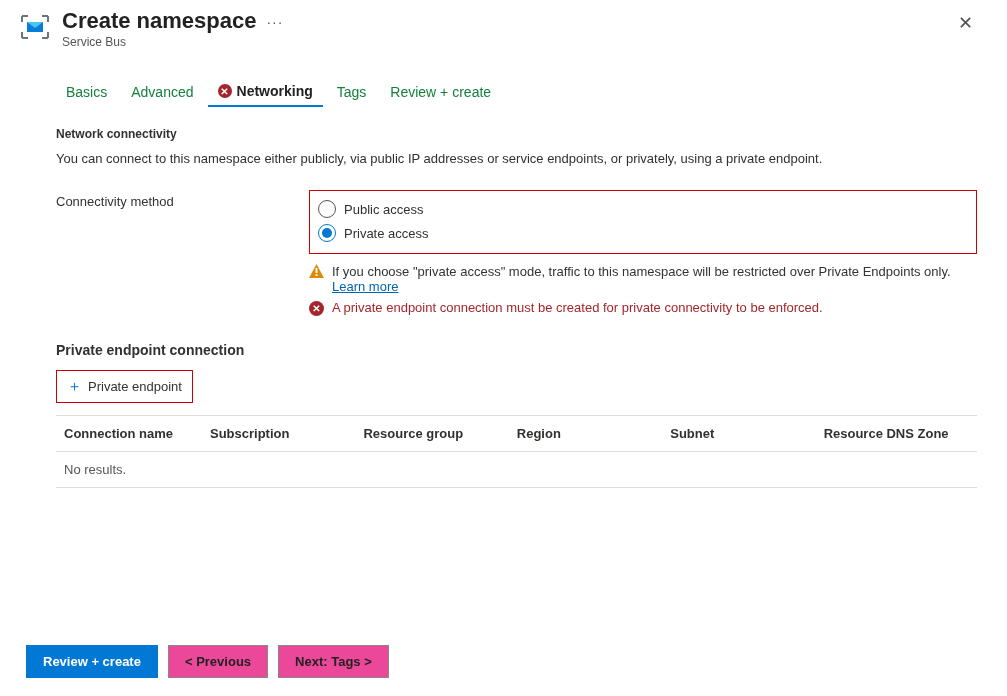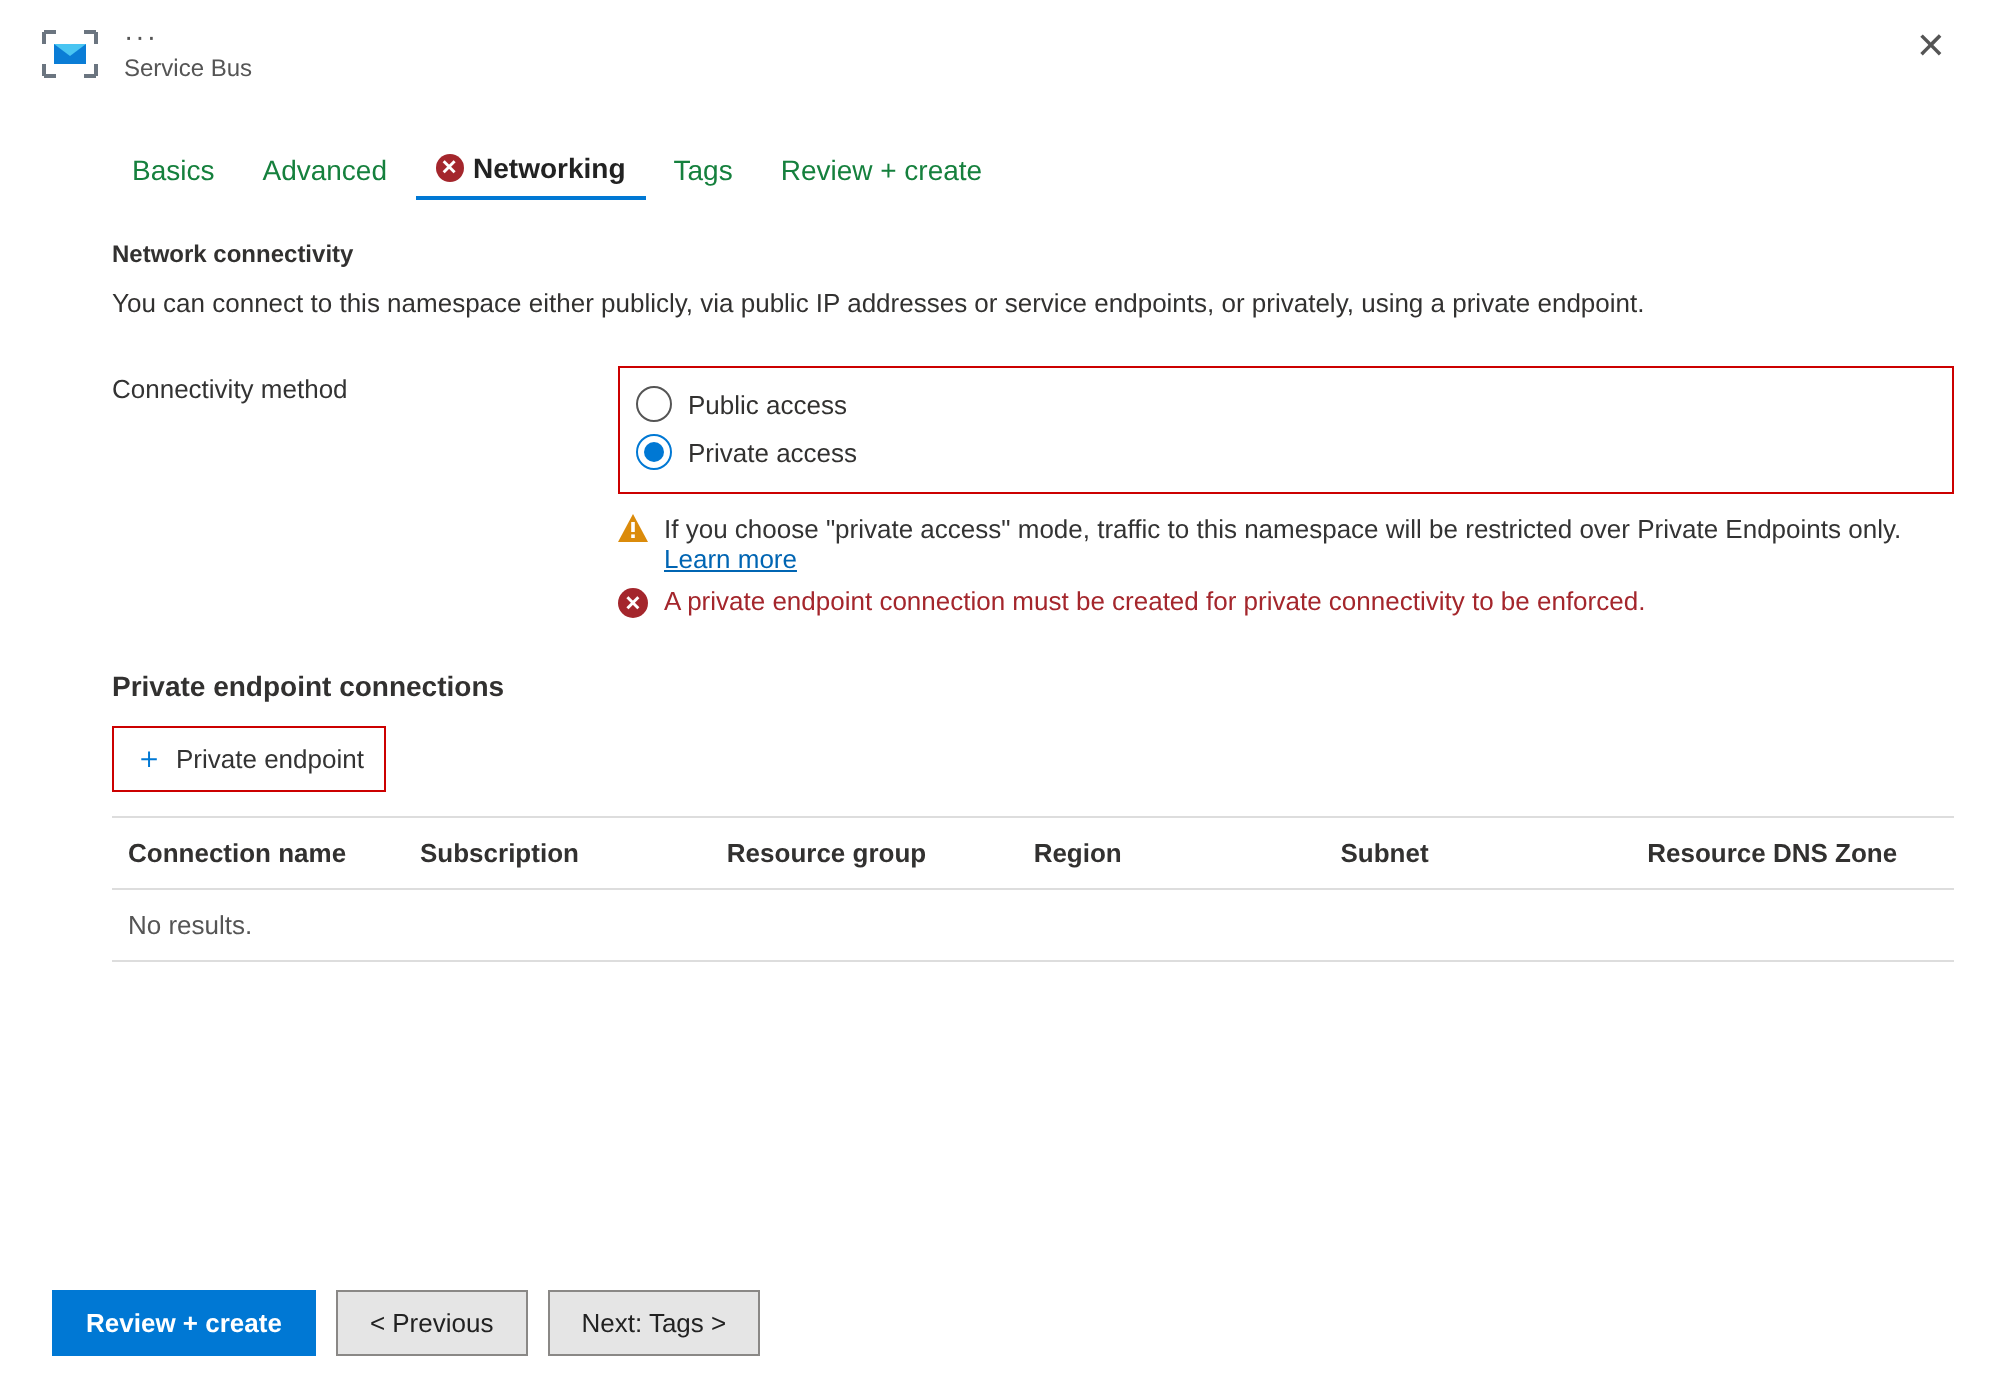--- a/index.html
+++ b/index.html
@@ -233,23 +233,24 @@
     position: absolute;
     bottom: 18px;
     left: 26px;
     display: flex;
     gap: 10px;
   }
   .btn {
     font-size: 13px;
     padding: 8px 16px;
     border: 1px solid #8a8886;
-    background: #e5e5e5;
+    background: #ec4899;
     color: #222;
     cursor: pointer;
+    font-weight: bold;
   }
   .btn-primary {
     background: #0078d4;
     color: #fff;
     border-color: #0078d4;
     font-weight: 600;
   }
 </style>
 </head>
 <body>
@@ -257,20 +258,21 @@
 <div class="header">
   <div class="header-icon">
     <svg width="30" height="26" viewBox="0 0 30 26">
       <path d="M2 2 L2 8 M2 2 L8 2 M22 2 L28 2 M28 2 L28 8 M2 18 L2 24 M2 24 L8 24 M22 24 L28 24 M28 24 L28 18" stroke="#6b7580" stroke-width="2" fill="none"></path>
       <path d="M7 8 L23 8 L23 18 L7 18 Z" fill="#0a7dd6"></path>
       <path d="M7 8 L15 14 L23 8" fill="#49c5f2"></path>
     </svg>
   </div>
   <div class="header-text">
     <div class="title-row">
+      <div class="page-title">Create namespace</div>
       <div class="more-dots">···</div>
     </div>
     <div class="subtitle">Service Bus</div>
   </div>
   <div class="close-btn">✕</div>
 </div>
 
 <div class="tabs">
   <div class="tab">Basics</div>
   <div class="tab">Advanced</div>
@@ -313,21 +315,21 @@
         <span>If you choose "private access" mode, traffic to this namespace will be restricted over Private Endpoints only.</span>
         <a class="learn-more">Learn more</a>
       </span>
     </div>
     <div class="msg">
       <span class="err-icon">✕</span>
       <span class="err-text">A private endpoint connection must be created for private connectivity to be enforced.</span>
     </div>
   </div>
 
-  <div class="section2-title">Private endpoint connections</div>
+  <div class="section2-title">Private endpoint connection</div>
 
   <div class="add-endpoint-btn">
     <span class="plus-icon">＋</span>
     <span>Private endpoint</span>
   </div>
 
   <div class="table">
     <div class="thead">
       <div class="th">Connection name</div>
       <div class="th">Subscription</div>

